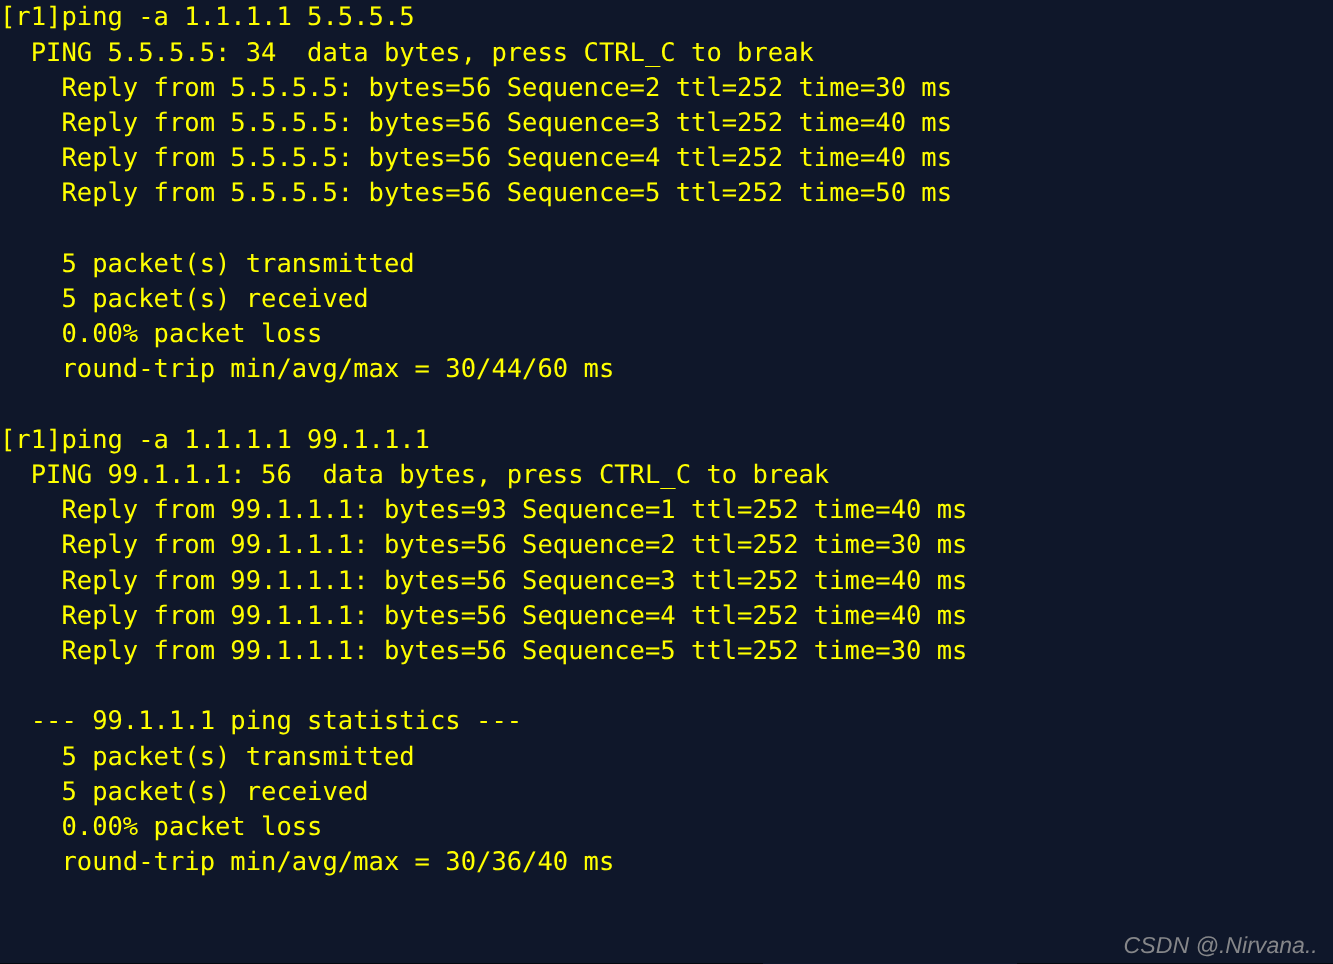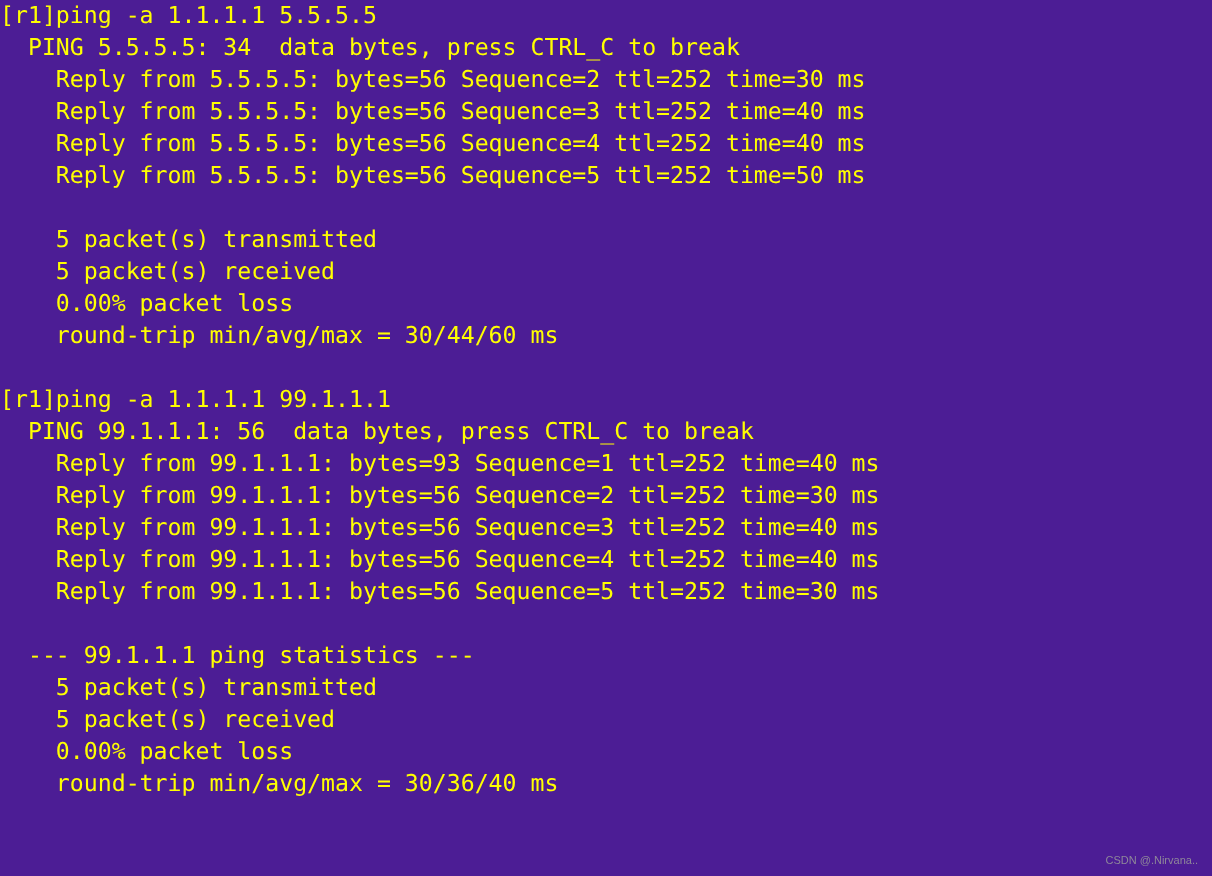--- a/index.html
+++ b/index.html
@@ -4,21 +4,21 @@
 <style>
   html, body {
     margin: 0;
     padding: 0;
     background: #000000;
   }
   #terminal {
     position: relative;
     width: 1212px;
     height: 876px;
-    background: #4c1d95;
+    background: #0f172a;
     overflow: hidden;
     font-family: "DejaVu Sans Mono", "Liberation Mono", monospace;
   }
   .screen {
     position: absolute;
     left: 0;
     top: 0;
     padding: 0;
     margin: 0;
   }
@@ -34,25 +34,26 @@
     text-rendering: geometricPrecision;
   }
   .line.blank {
     height: 32px;
   }
   .watermark {
     position: absolute;
     right: 14px;
     bottom: 6px;
     color: #9a9a9a;
-    font-size: 11px;
+    font-size: 21px;
     line-height: 20px;
     font-family: "Liberation Sans", sans-serif;
     white-space: pre;
     opacity: 0.85;
+    font-style: italic;
   }
 </style>
 </head>
 <body>
 
 <div id="terminal">
   <div class="screen" id="screen">
       <div class="line">[r1]ping -a 1.1.1.1 5.5.5.5</div>
       <div class="line">  PING 5.5.5.5: 34  data bytes, press CTRL_C to break</div>
       <div class="line">    Reply from 5.5.5.5: bytes=56 Sequence=2 ttl=252 time=30 ms</div>

